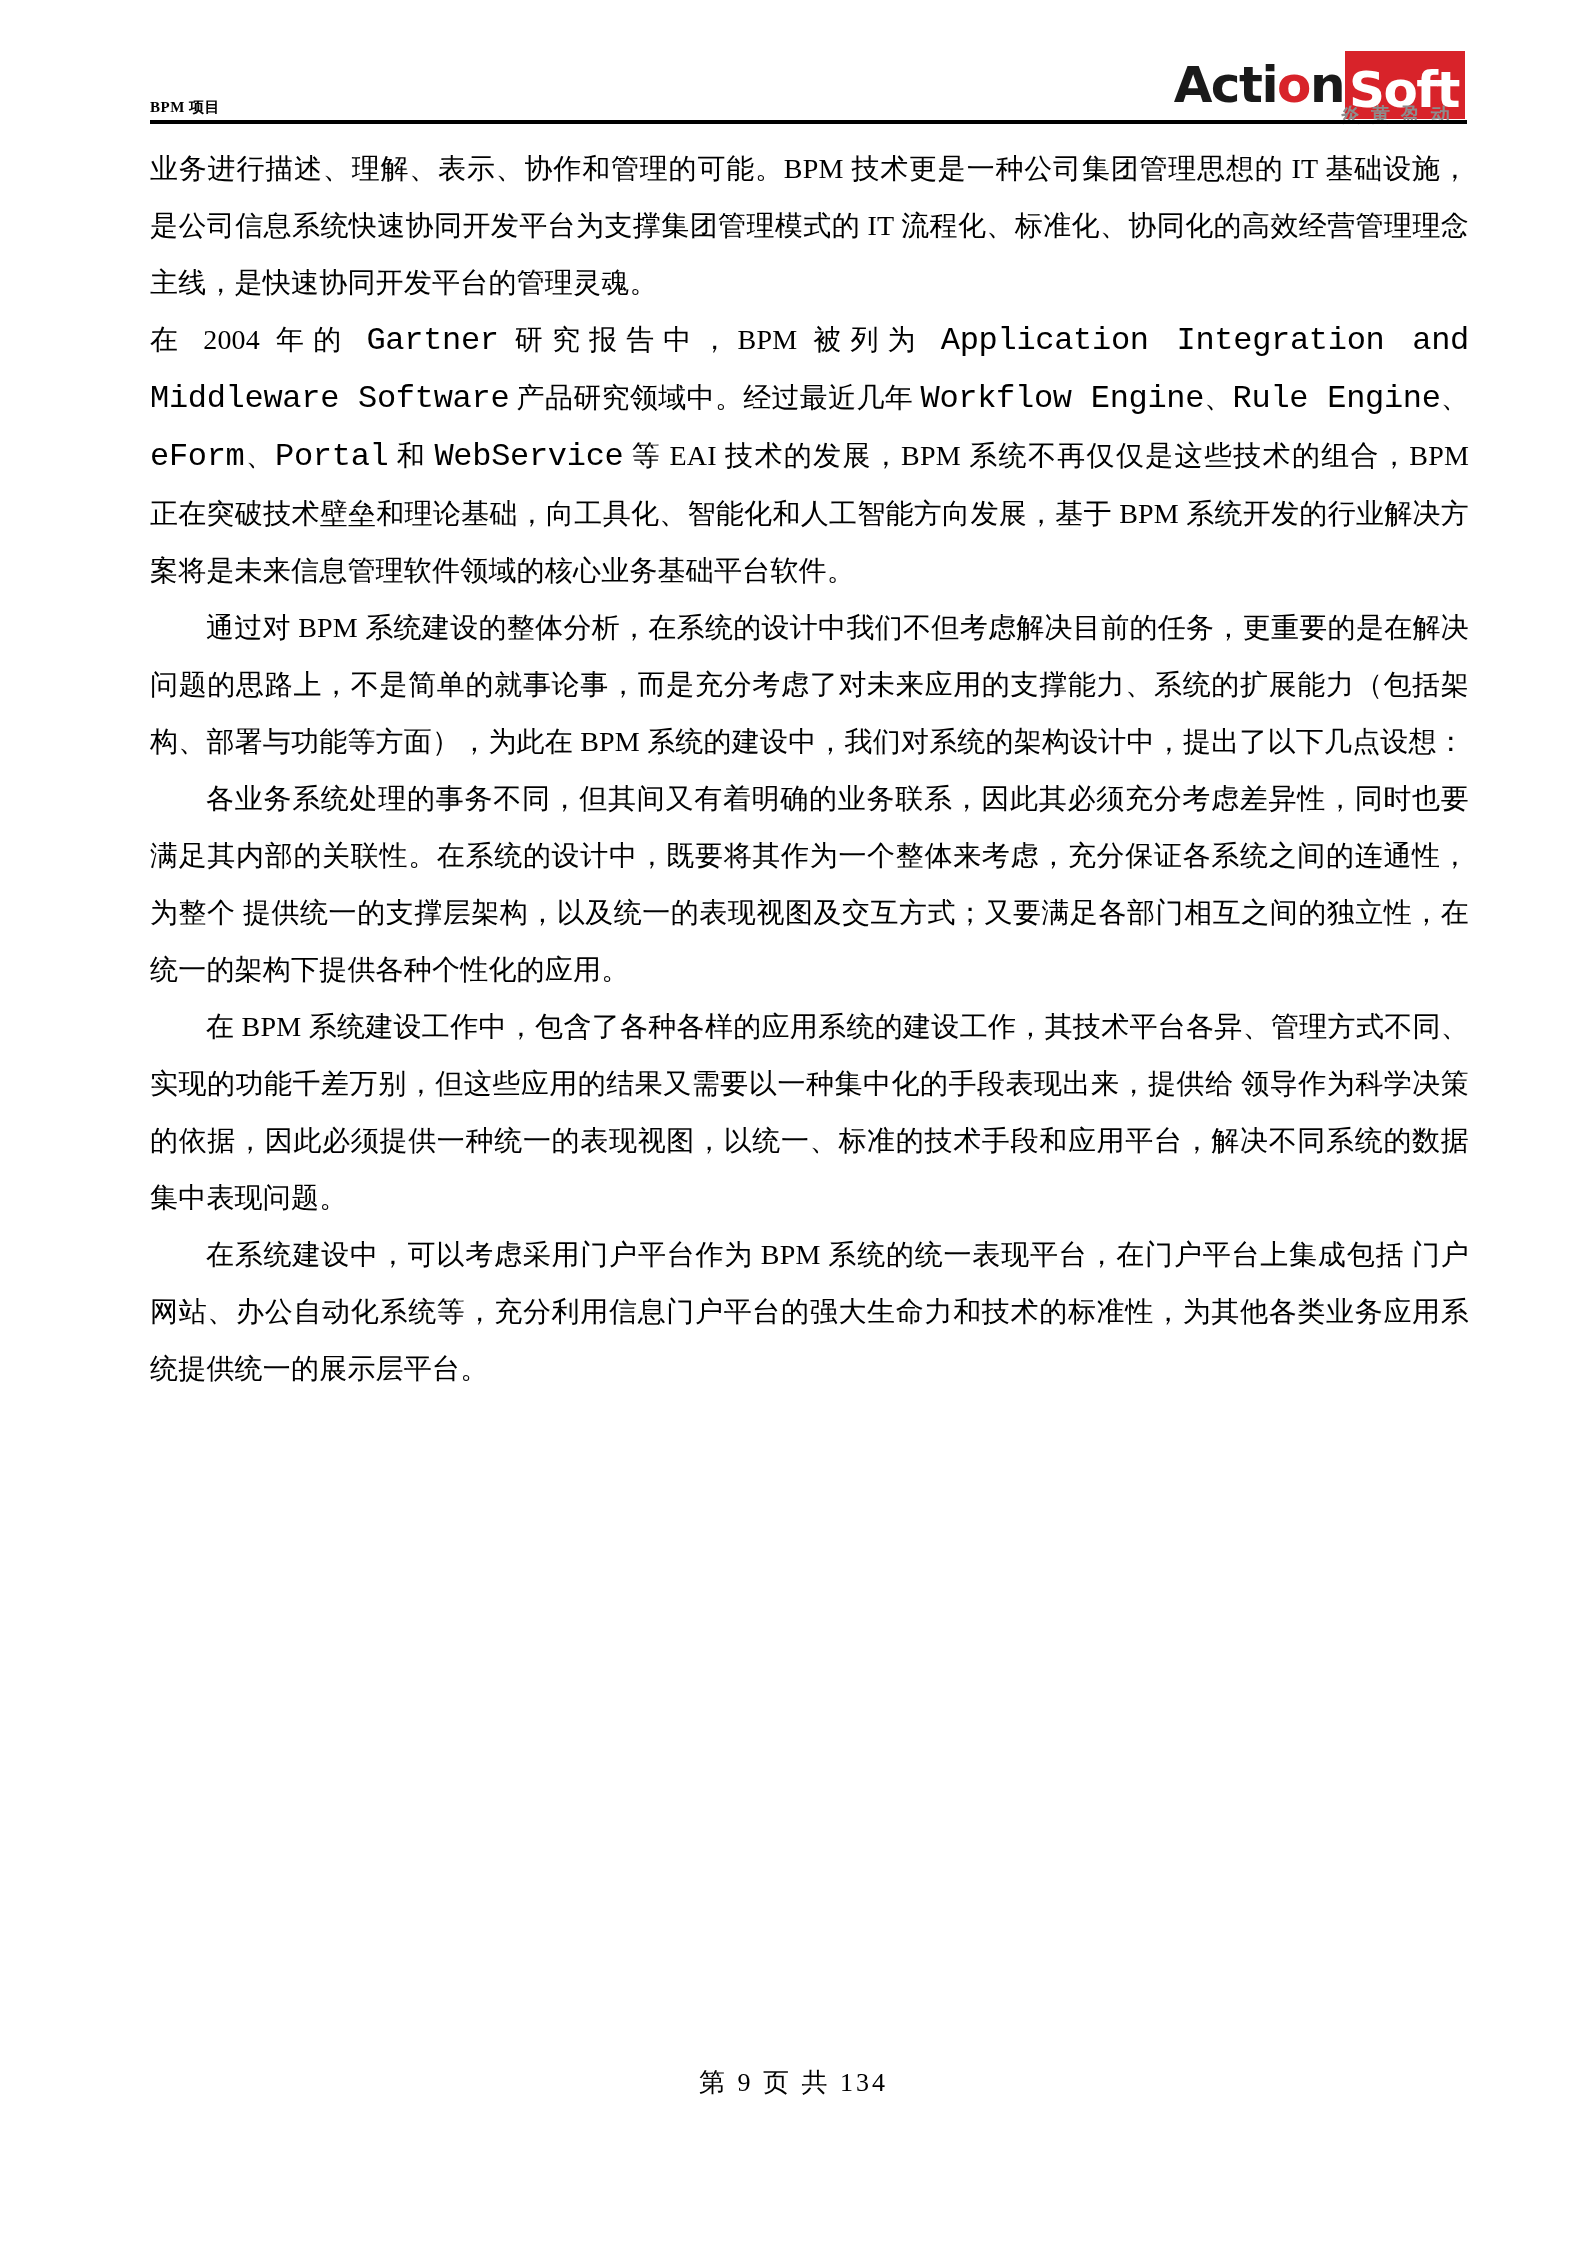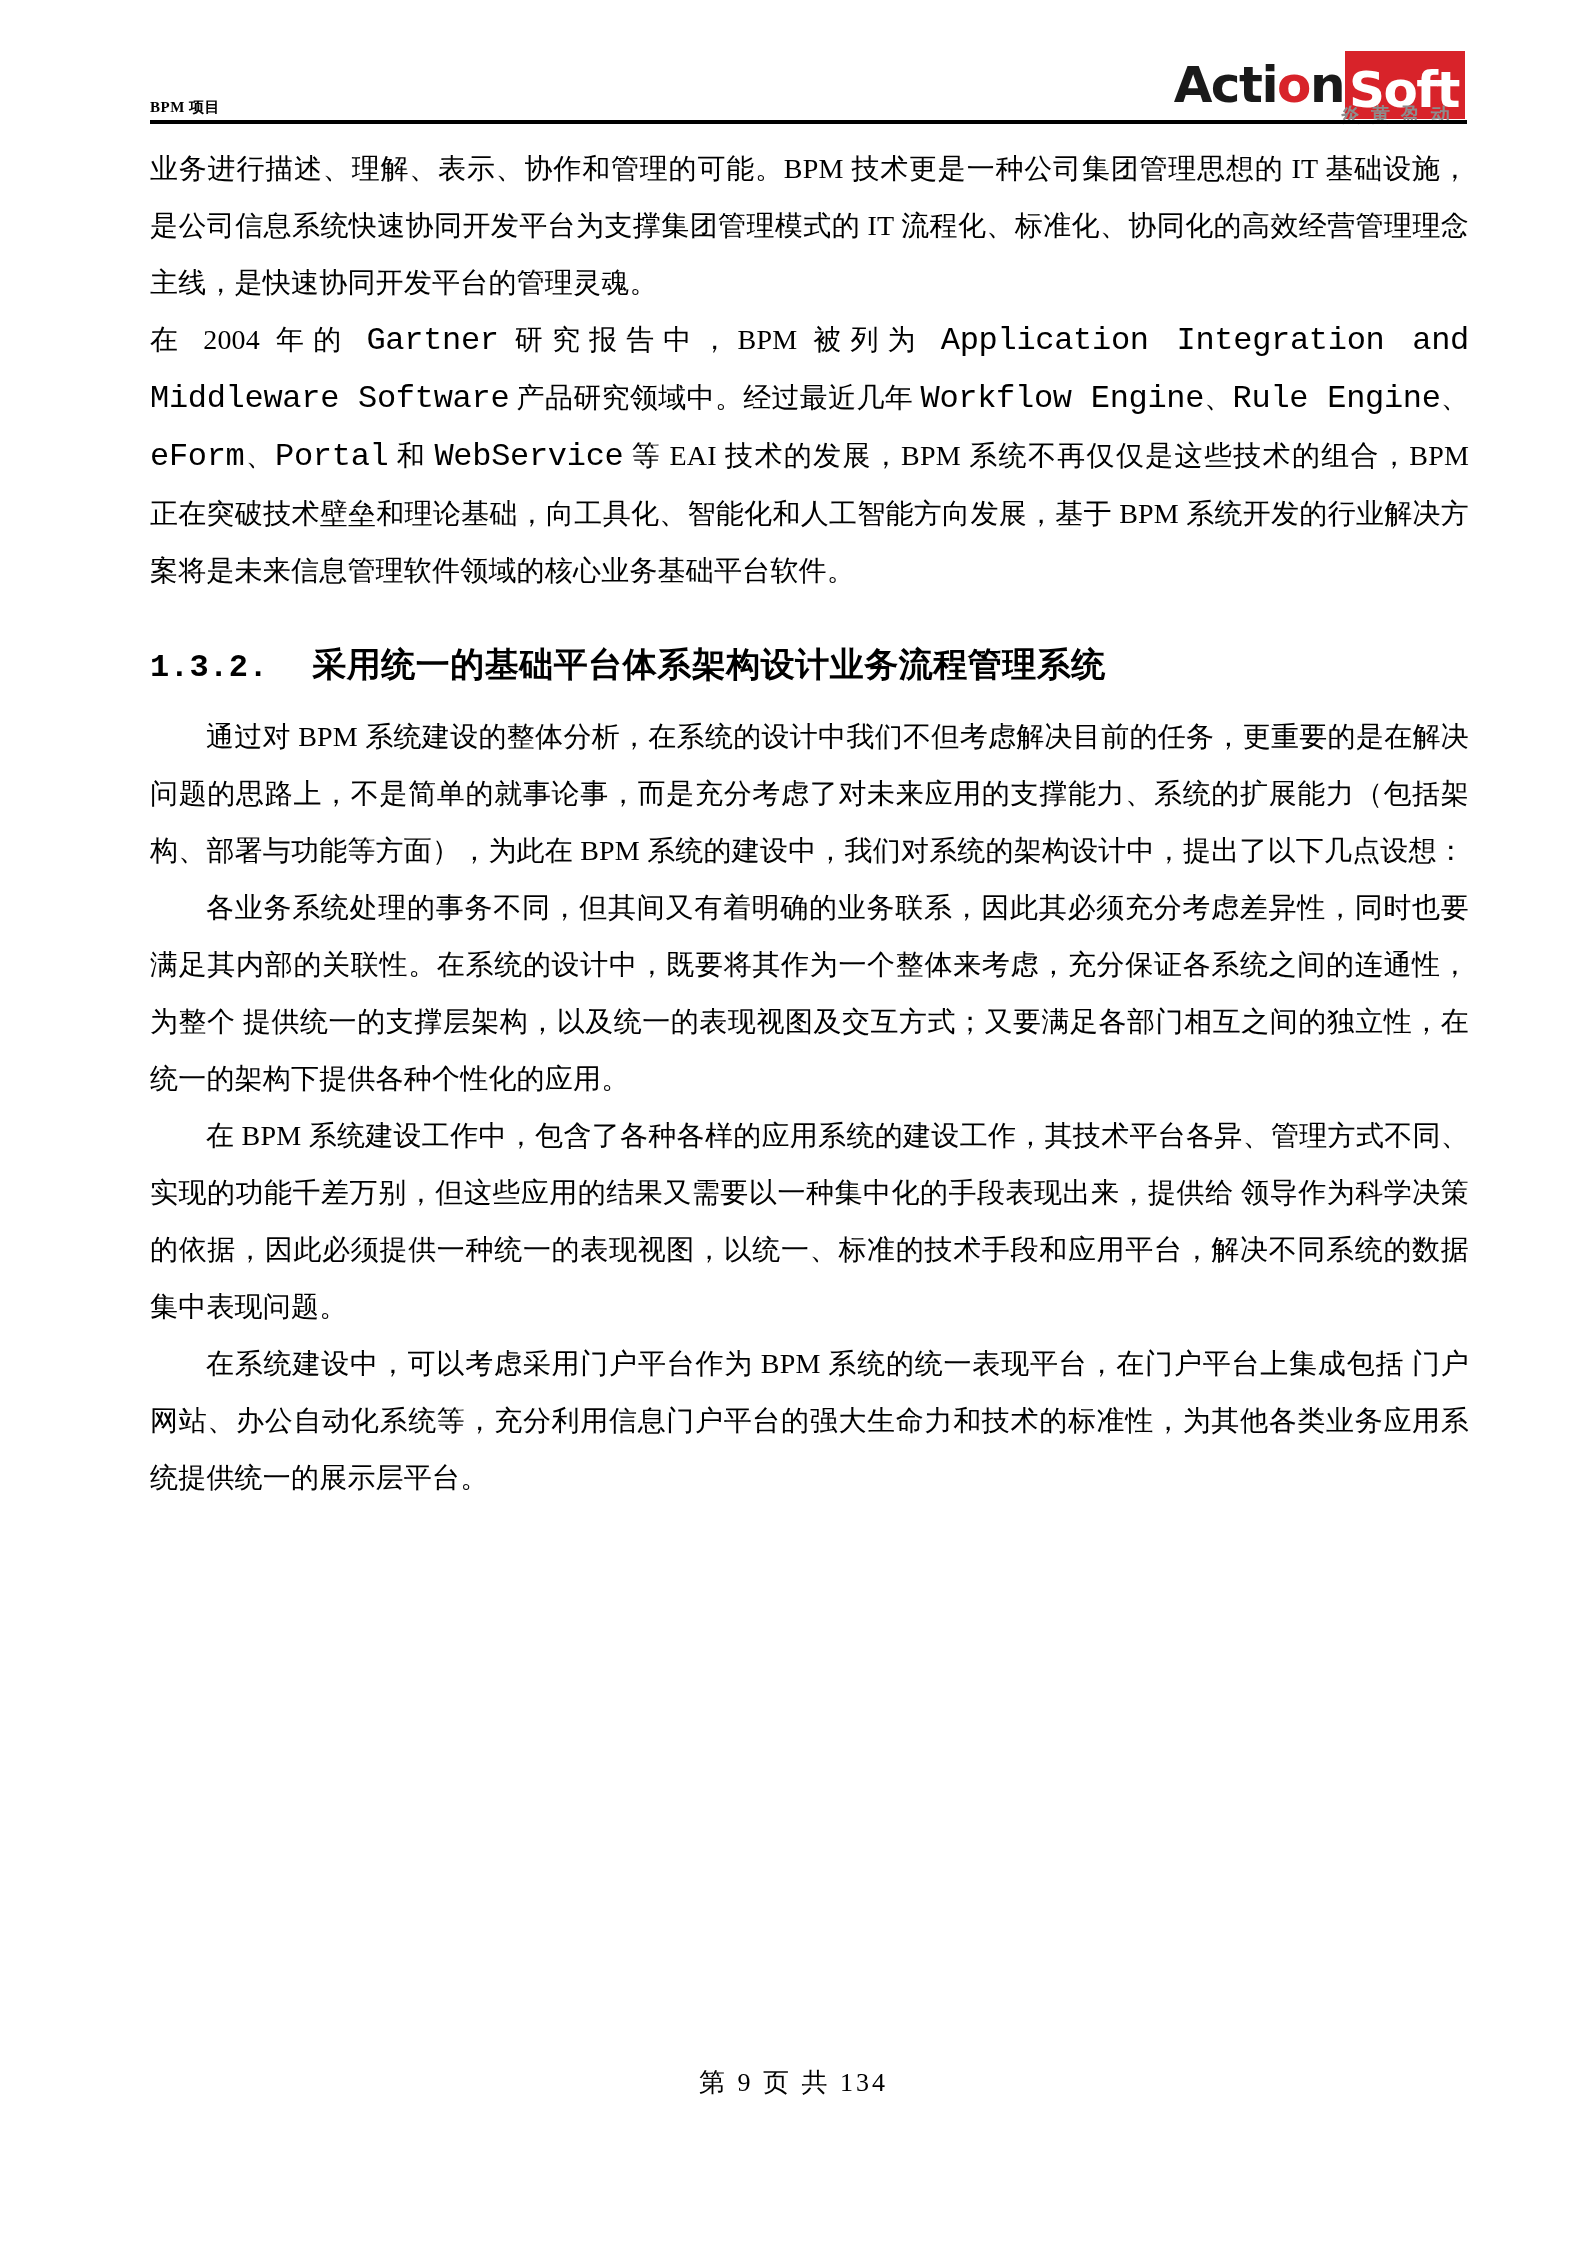--- a/index.html
+++ b/index.html
@@ -203,21 +203,20 @@
   </div>
 
   <div class="header-rule"></div>
 
   <div class="content">
 
     <p class="para">业务进行描述、理解、表示、协作和管理的可能。BPM 技术更是一种公司集团管理思想的 IT 基础设施，是公司信息系统快速协同开发平台为支撑集团管理模式的 IT 流程化、标准化、协同化的高效经营管理理念主线，是快速协同开发平台的管理灵魂。</p>
 
     <p class="para"><span>在 2004 年的 </span><span class="mono">Gartner</span><span> 研究报告中，BPM 被列为 </span><span class="mono">Application Integration and Middleware Software</span><span> 产品研究领域中。经过最近几年 </span><span class="mono">Workflow Engine</span><span>、</span><span class="mono">Rule Engine</span><span>、</span><span class="mono">eForm</span><span>、</span><span class="mono">Portal</span><span> 和 </span><span class="mono">WebService</span><span> 等 EAI 技术的发展，BPM 系统不再仅仅是这些技术的组合，BPM 正在突破技术壁垒和理论基础，向工具化、智能化和人工智能方向发展，基于 BPM 系统开发的行业解决方案将是未来信息管理软件领域的核心业务基础平台软件。</span></p>
 
-    <h2 class="heading-2"><span class="num">1.3.2.</span><span>采用统一的基础平台体系架构设计业务流程管理系统</span></h2>
 
     <p class="para indent">通过对 BPM 系统建设的整体分析，在系统的设计中我们不但考虑解决目前的任务，更重要的是在解决问题的思路上，不是简单的就事论事，而是充分考虑了对未来应用的支撑能力、系统的扩展能力（包括架构、部署与功能等方面），为此在 BPM 系统的建设中，我们对系统的架构设计中，提出了以下几点设想：</p>
 
     <p class="para indent gap-block-sm">各业务系统处理的事务不同，但其间又有着明确的业务联系，因此其必须充分考虑差异性，同时也要满足其内部的关联性。在系统的设计中，既要将其作为一个整体来考虑，充分保证各系统之间的连通性，为整个 提供统一的支撑层架构，以及统一的表现视图及交互方式；又要满足各部门相互之间的独立性，在统一的架构下提供各种个性化的应用。</p>
 
 
     <p class="para indent gap-block-sm">在 BPM 系统建设工作中，包含了各种各样的应用系统的建设工作，其技术平台各异、管理方式不同、实现的功能千差万别，但这些应用的结果又需要以一种集中化的手段表现出来，提供给 领导作为科学决策的依据，因此必须提供一种统一的表现视图，以统一、标准的技术手段和应用平台，解决不同系统的数据集中表现问题。</p>
 
     <p class="para indent">在系统建设中，可以考虑采用门户平台作为 BPM 系统的统一表现平台，在门户平台上集成包括 门户网站、办公自动化系统等，充分利用信息门户平台的强大生命力和技术的标准性，为其他各类业务应用系统提供统一的展示层平台。</p>
 

